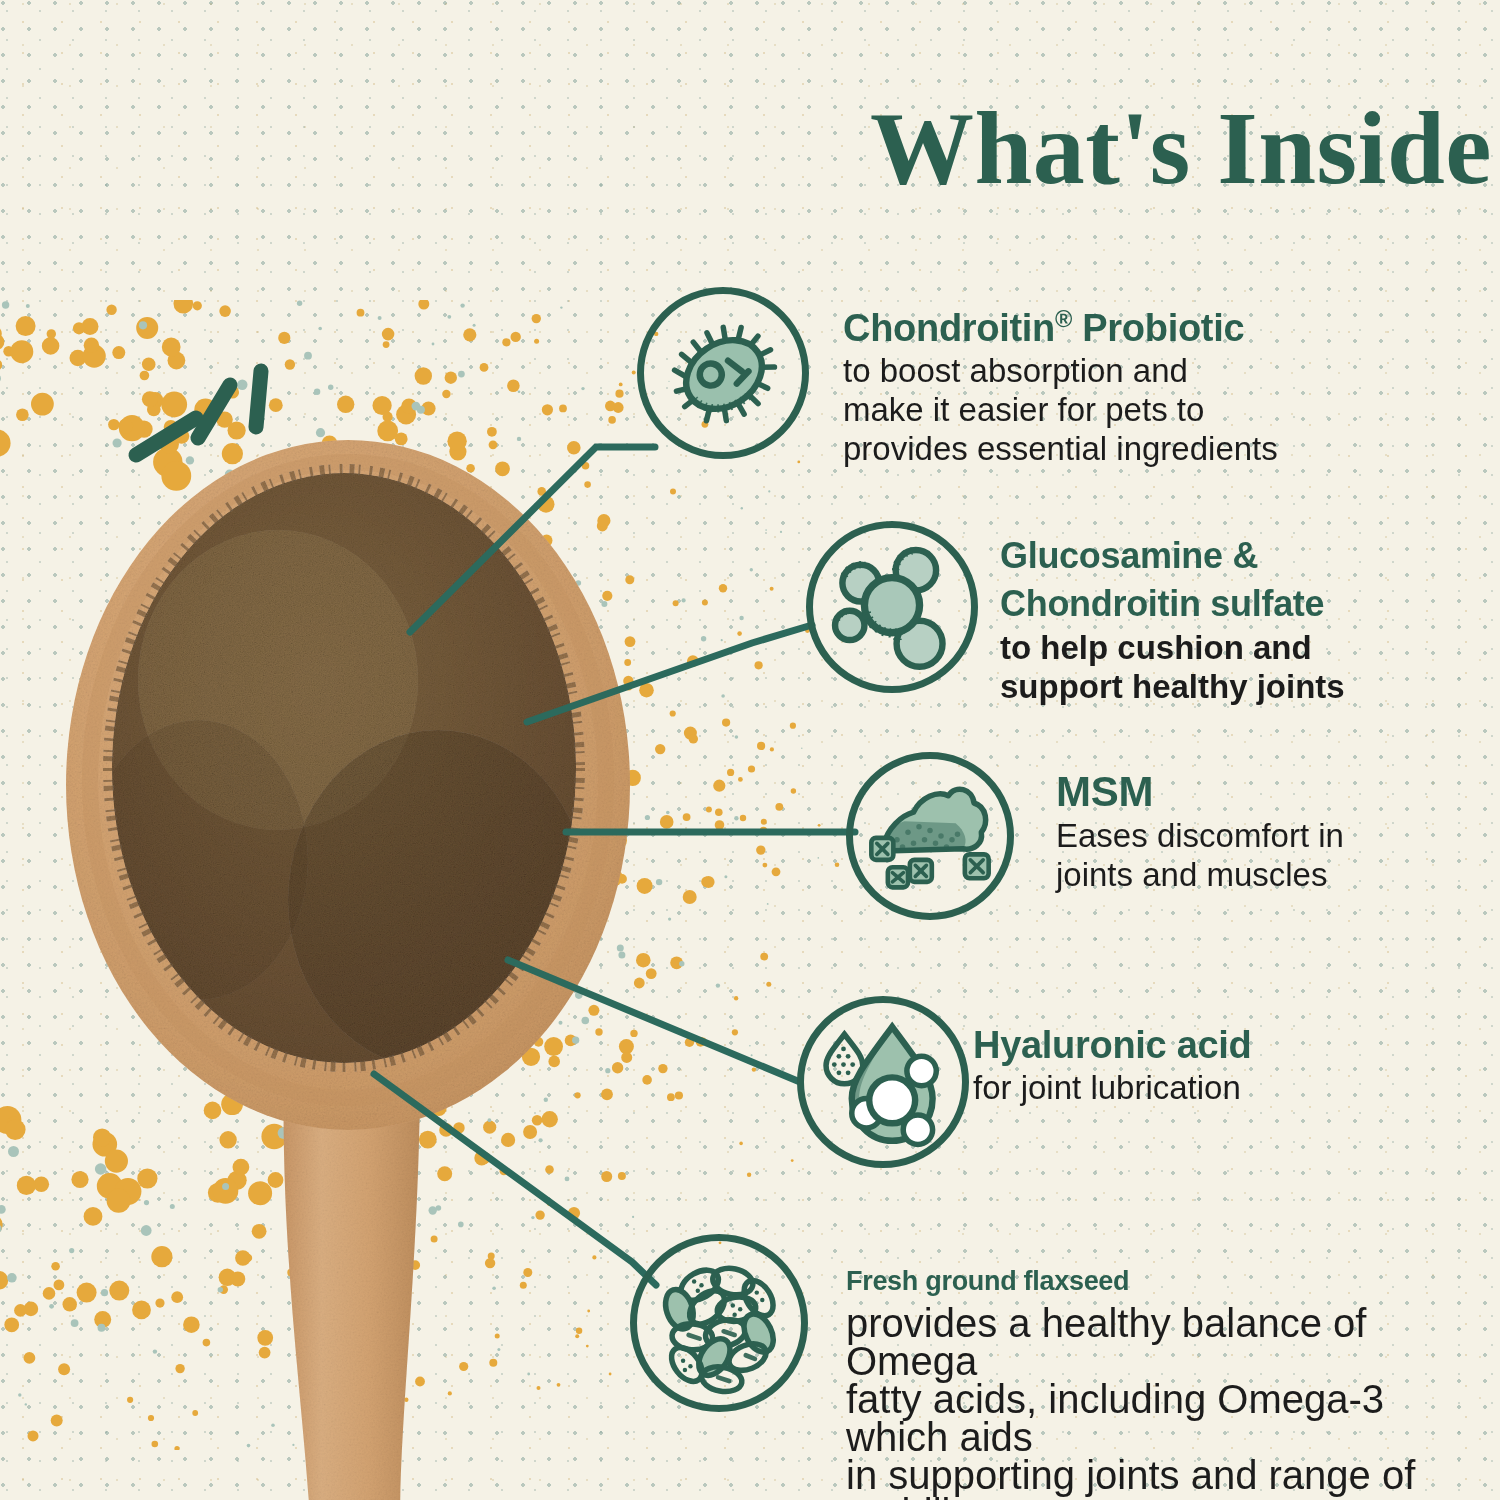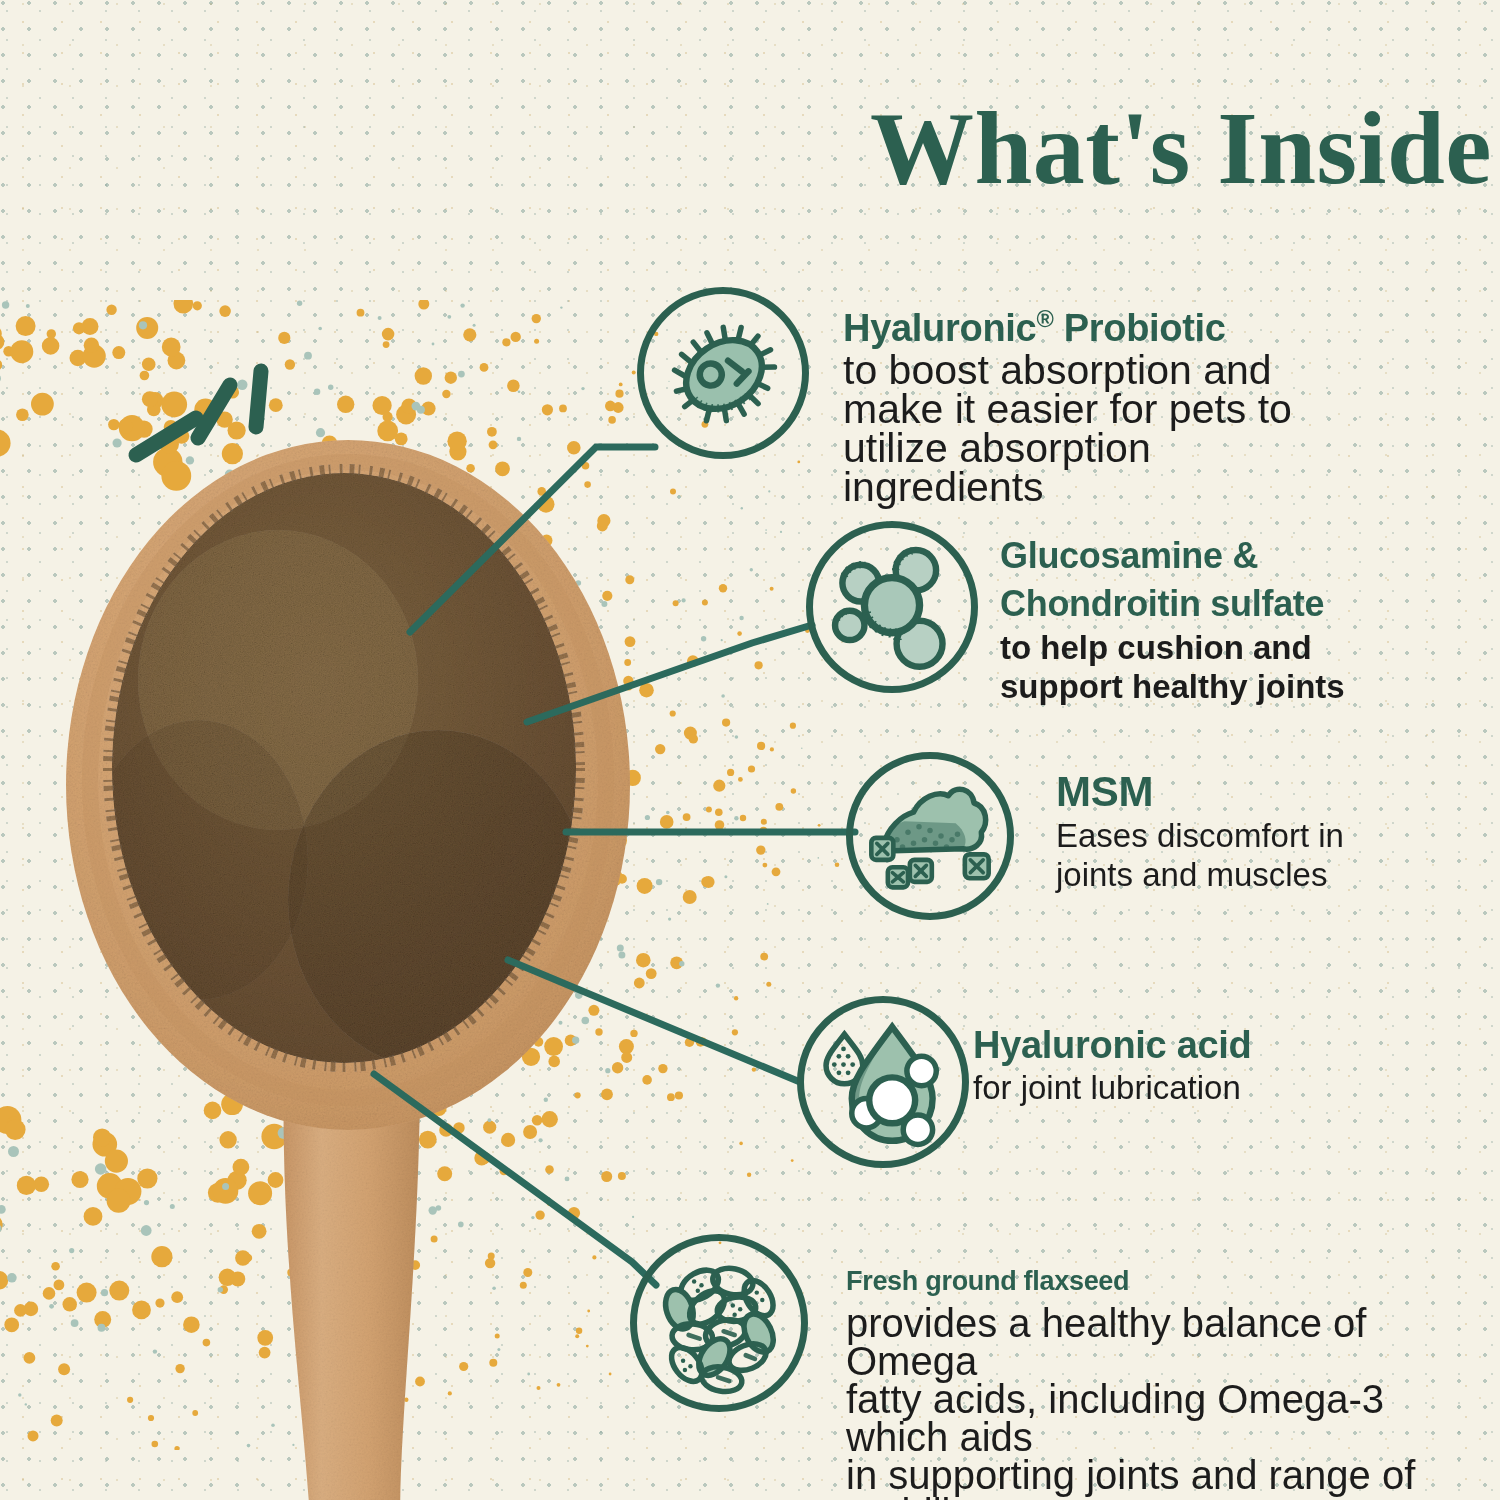--- a/index.html
+++ b/index.html
@@ -57,21 +57,21 @@
     font-family:"Liberation Sans", sans-serif;
     letter-spacing:-.3px;
   }
   .txt .bd{
     color:#1c1c1c;font-weight:400;
     font-family:"Liberation Sans", sans-serif;
   }
 
   
   #c1 .hd{font-size:38px;line-height:46px;}
-  #c1 .bd{font-size:41px;line-height:39px;}
+  #c1 .bd{font-size:33px;line-height:39px;}
   #c2 .hd{font-size:36px;line-height:48px;}
   #c2 .bd{font-size:33px;line-height:39px;font-weight:bold;}
   #c3 .hd{font-size:42px;line-height:48px;}
   #c3 .bd{font-size:33px;line-height:39px;}
   #c4 .hd{font-size:38px;line-height:46px;}
   #c4 .bd{font-size:33px;line-height:39px;}
   #c5 .hd{font-size:27px;line-height:46px;}
   #c5 .bd{font-size:40px;line-height:38px;}
 
   .leaders{position:absolute;inset:0;width:1500px;height:1500px;pointer-events:none;}
@@ -987,25 +987,25 @@
           </g>
           <ellipse cx="86" cy="88" rx="44" ry="34" fill="#9ac0ad" stroke="#2c6050" stroke-width="7"></ellipse>
           <path d="M44 92 a44 34 0 0 0 52 30" fill="none" stroke="#2c6050" stroke-width="9" stroke-dasharray="2 5" opacity=".85"></path>
           <circle cx="74" cy="80" r="12" fill="none" stroke="#2c6050" stroke-width="7"></circle>
           <line x1="98" y1="78" x2="104" y2="96" stroke="#2c6050" stroke-width="7" stroke-linecap="round"></line>
           <line x1="92" y1="104" x2="110" y2="100" stroke="#2c6050" stroke-width="7" stroke-linecap="round"></line>
         </g>
       </svg>
     </div>
     <div class="txt" style="left:843px;top:296px;width:470px;">
-      <div class="hd"><span>Hyaluronic</span><span class="sup">®</span><span> Probiotic</span></div>
+      <div class="hd"><span>Chondroitin</span><span class="sup">®</span><span> Probiotic</span></div>
       <div class="bd">
         <div>to boost absorption and</div>
         <div>make it easier for pets to</div>
-        <div>utilize absorption ingredients</div>
+        <div>provides essential ingredients</div>
       </div>
     </div>
   </div>
 
   <div class="callout" id="c2">
     <div class="bubble" style="left:806px;top:521px;width:172px;height:172px;">
       <svg viewBox="0 0 172 172">
         <g stroke="#2c6050" stroke-width="8" stroke-linecap="round">
           <line x1="86" y1="84" x2="110" y2="48"></line>
           <line x1="86" y1="84" x2="54" y2="62"></line>

